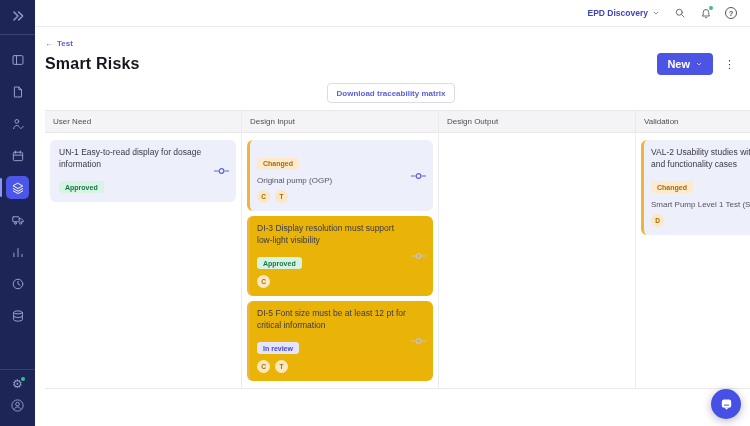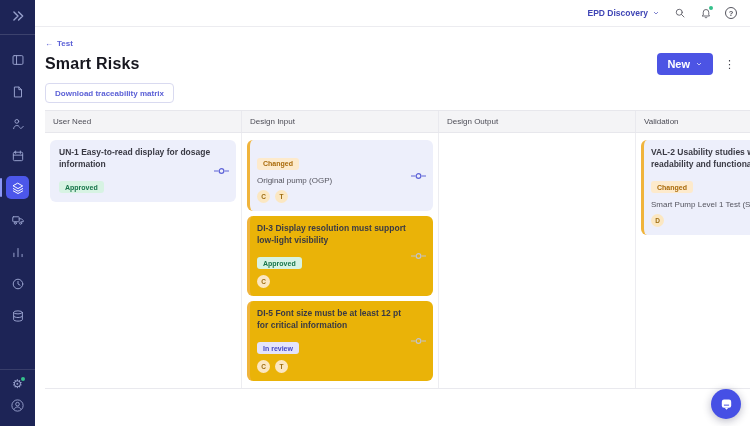--- a/index.html
+++ b/index.html
@@ -60,21 +60,21 @@
     font-family:inherit;
   }
   .btn-new svg { width:8px; height:8px; stroke:#fff; fill:none; stroke-width:2; }
   .kebab { font-size:11px; color:#44444c; cursor:pointer; line-height:1; padding:0 2px; }
 
   .tabs { display:flex; gap:19px; margin:11px 0 0 8px; border-bottom:1px solid #e6e6ea; width:calc(100% - 8px); }
   .tab { font-size:8.5px; color:#45454f; padding:0 1px 7px; cursor:pointer; }
   .tab.active { color:#1d1d28; font-weight:700; border-bottom:2px solid #4c54e4; margin-bottom:-1px; }
 
   .content { padding-left:10px; background:#fff; flex:1; }
-  .toolbar { display:flex; justify-content:flex-start; padding:8px 13px 7px 0; }
+  .toolbar { display:flex; justify-content:center; padding:8px 13px 7px 0; }
   .btn-download {
     background:#fff; border:1px solid #d9daf0; color:#5a5fd6; font-size:8px; font-weight:600;
     border-radius:4px; padding:4.5px 9px; cursor:pointer; font-family:inherit;
   }
 
   
   .matrix { width:789px; }
   .mx-head, .mx-row { display:grid; grid-template-columns:repeat(4,197px); }
   .mx-head {
     background:#f4f4f6; border-top:1px solid #e7e7ec; border-bottom:1px solid #e7e7ec;
@@ -82,21 +82,21 @@
   .mx-head .hcell { font-size:8px; color:#4c4c56; padding:6px 8px; border-right:1px solid #e9e9ee; }
   .mx-row { border-bottom:1px solid #e9e9ee; }
   .mx-row .cell { border-right:1px solid #ededf1; padding:2px 0; min-height:30px; }
 
   .card {
     background:#eab308; border-radius:6px; margin:5px; padding:7px 22px 8px 9px;
     position:relative; cursor:pointer;
   }
   .card.hl { background:#edeffb; }
   .card.flag { border-left:3px solid #f0b43c; padding-left:7px; }
-  .card-text { font-size:8.5px; font-weight:700; color:#3a3a44; line-height:1.4; }
+  .card-text { font-size:8.5px; font-weight:400; color:#3a3a44; line-height:1.4; }
   .badge-row { margin-top:5px; }
   .badge { font-size:7px; font-weight:700; padding:2.5px 6px; border-radius:3px; display:inline-block; }
   .st-approved { background:#d7f3e3; color:#17754a; }
   .st-changed  { background:#fdeacc; color:#a96a0a; }
   .st-review   { background:#e4e4fb; color:#4548c4; }
   .note { font-size:8px; color:#55555f; margin-top:6px; white-space:nowrap; overflow:hidden; }
   .chips { margin-top:5px; display:flex; gap:5px; }
   .chip {
     width:13px; height:13px; border-radius:50%; background:#fbe7c2; color:#9c6b10;
     font-size:6.5px; font-weight:700; display:inline-flex; align-items:center; justify-content:center;

